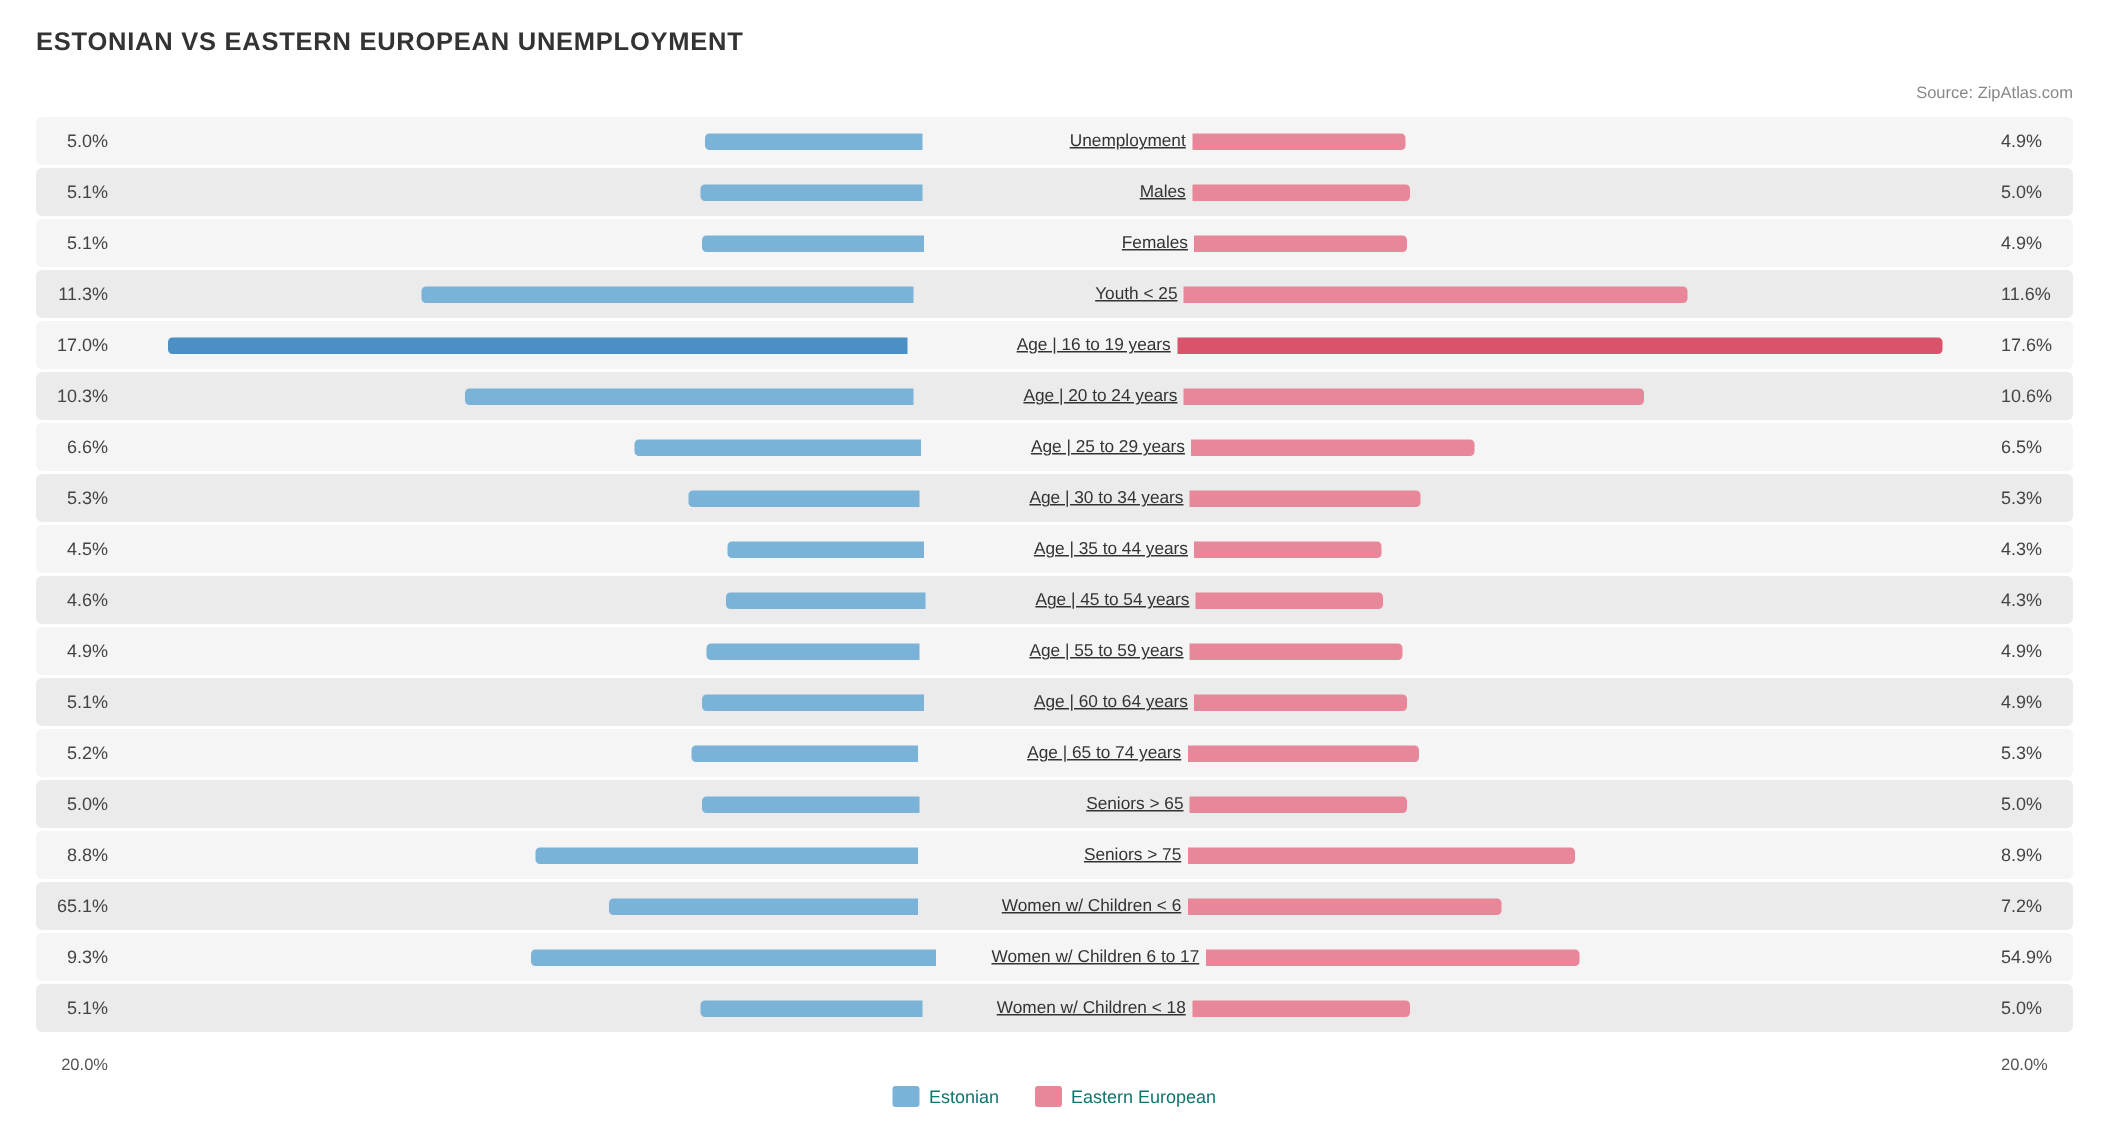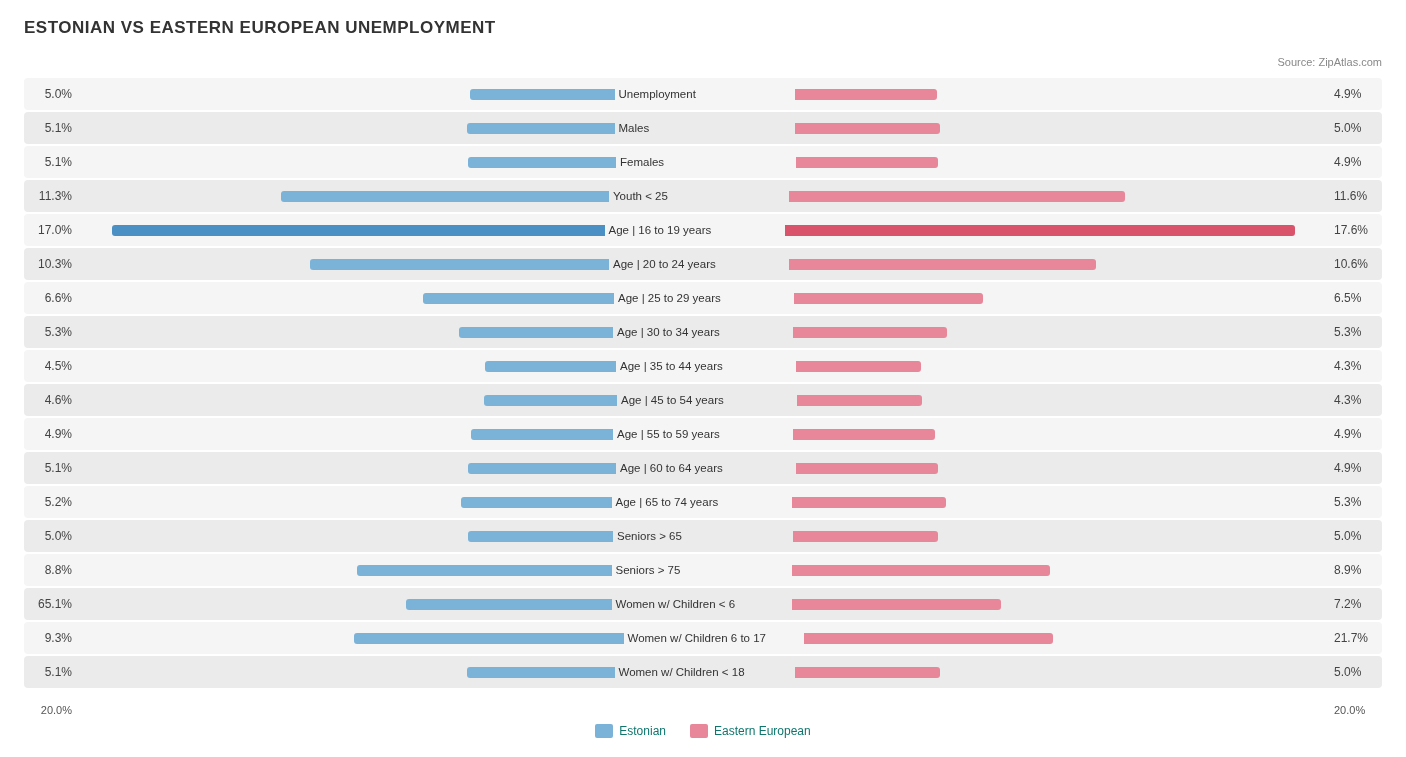--- a/index.html
+++ b/index.html
@@ -86,26 +86,27 @@
     .bar-pink {
       height: 11px;
       background: #e8879a;
       border-radius: 0 3px 3px 0;
       display: flex;
       align-items: center;
     }
     .label-center {
       min-width: 180px;
       max-width: 220px;
-      text-align: left;
+      text-align: right;
       font-size: 11.5px;
       color: #333;
       padding: 0 4px;
       white-space: nowrap;
       z-index: 3;
+      text-decoration: underline;
     }
     .right-val {
       width: 54px;
       text-align: left;
       font-size: 12px;
       color: #444;
       padding-left: 6px;
       position: relative;
       z-index: 2;
       flex-shrink: 0;
@@ -362,21 +363,21 @@
       <div class="row">
         <div class="row-bg even"></div>
         <div class="left-val">9.3%</div>
         <div class="bars-section">
           <div class="bar-row">
             <div class="bar-blue" style="width: 270px;"></div>
             <div class="label-center">Women w/ Children 6 to 17</div>
             <div class="bar-pink" style="width: 249px;"></div>
           </div>
         </div>
-        <div class="right-val">21.7%</div>
+        <div class="right-val">54.9%</div>
       </div>
       <div class="row">
         <div class="row-bg odd"></div>
         <div class="left-val">5.1%</div>
         <div class="bars-section">
           <div class="bar-row">
             <div class="bar-blue" style="width: 148px;"></div>
             <div class="label-center">Women w/ Children &lt; 18</div>
             <div class="bar-pink" style="width: 145px;"></div>
           </div>

